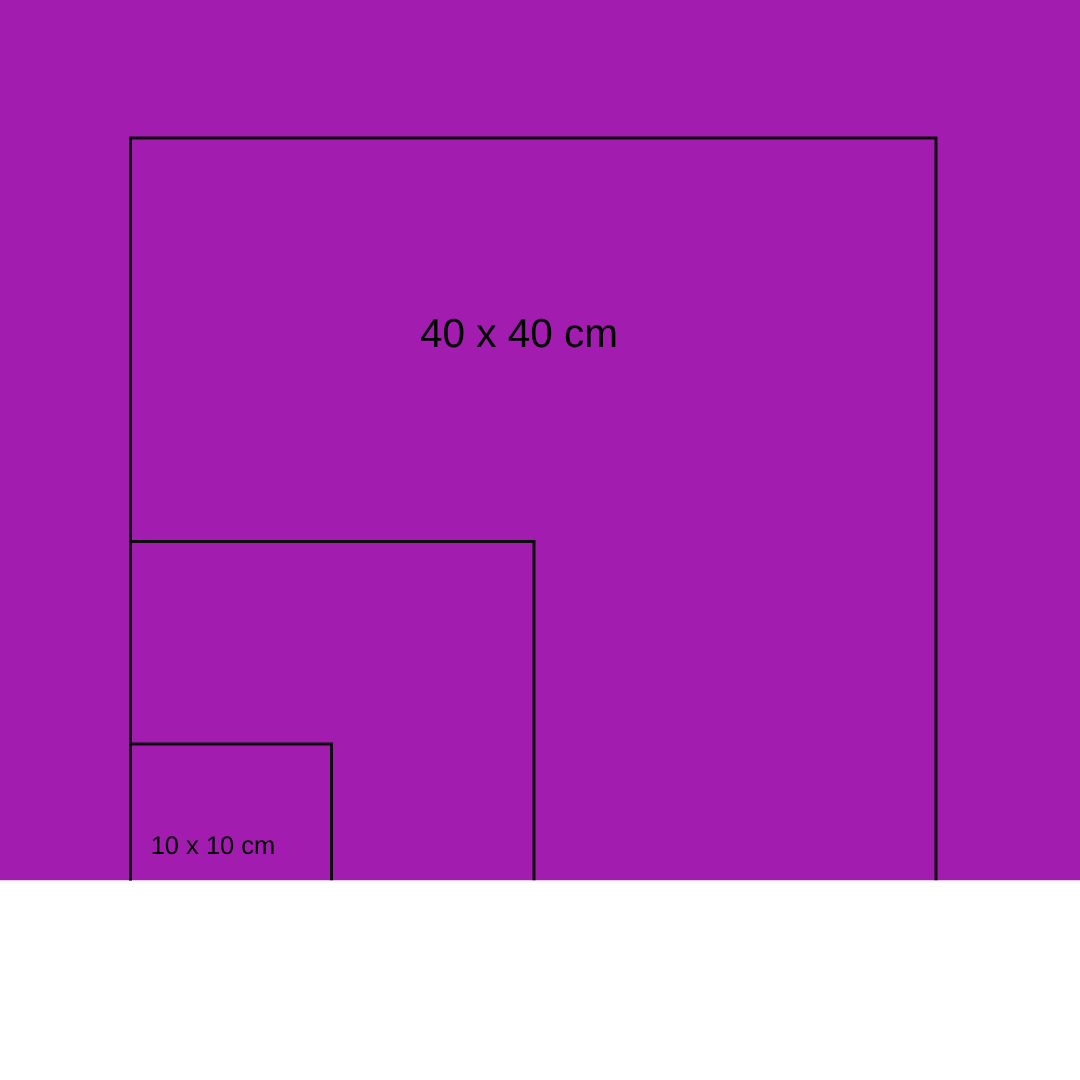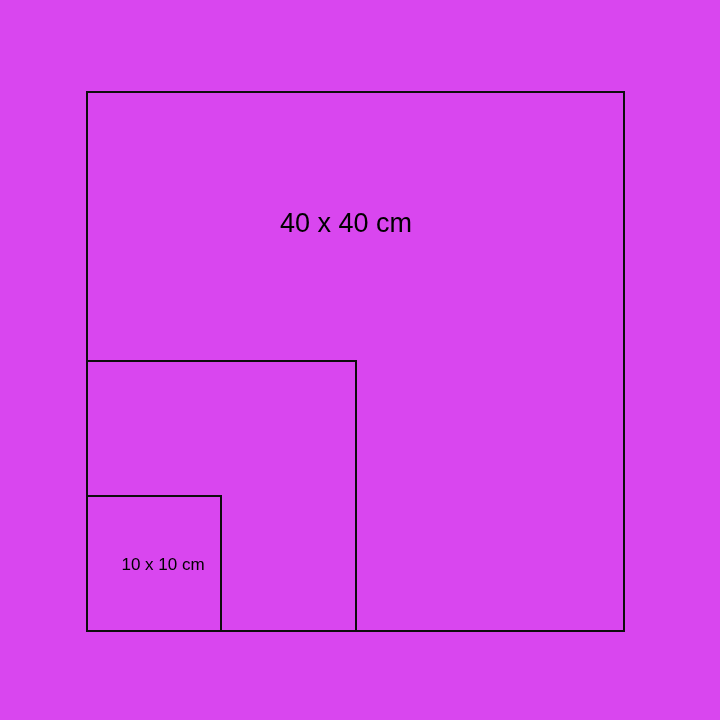--- a/index.html
+++ b/index.html
@@ -3,22 +3,22 @@
 <meta charset="utf-8">
 <style>
   html, body {
     margin: 0;
     padding: 0;
     background: #ffffff;
   }
   .page {
     position: relative;
     width: 720px;
-    height: 720px;
-    background: #d946ef;
+    height: 587px;
+    background: #a21caf;
     overflow: hidden;
     font-family: "Liberation Sans", sans-serif;
   }
   .square {
     position: absolute;
     box-sizing: border-box;
     border: 2px solid #0d0d0d;
     background: transparent;
   }
   .sq-40 { left: 86px; top: 91px;  width: 539px; height: 541px; }
@@ -26,21 +26,21 @@
   .sq-10 { left: 86px; top: 495px; width: 136px; height: 137px; }
   .sq-label {
     position: absolute;
     transform: translate(-50%, -50%);
     white-space: nowrap;
     color: #000000;
     line-height: 1;
   }
   .label-40 { left: 346px; top: 223px; font-size: 27px; }
   .label-20 { left: 213px; top: 442px; font-size: 27px; }
-  .label-10 { left: 163px; top: 564px; font-size: 17px; }
+  .label-10 { left: 142px; top: 564px; font-size: 17px; }
 </style>
 </head>
 <body>
 
 <div class="page">
 
   <div class="square sq-40"></div>
 
   <div class="square sq-20"></div>
 

